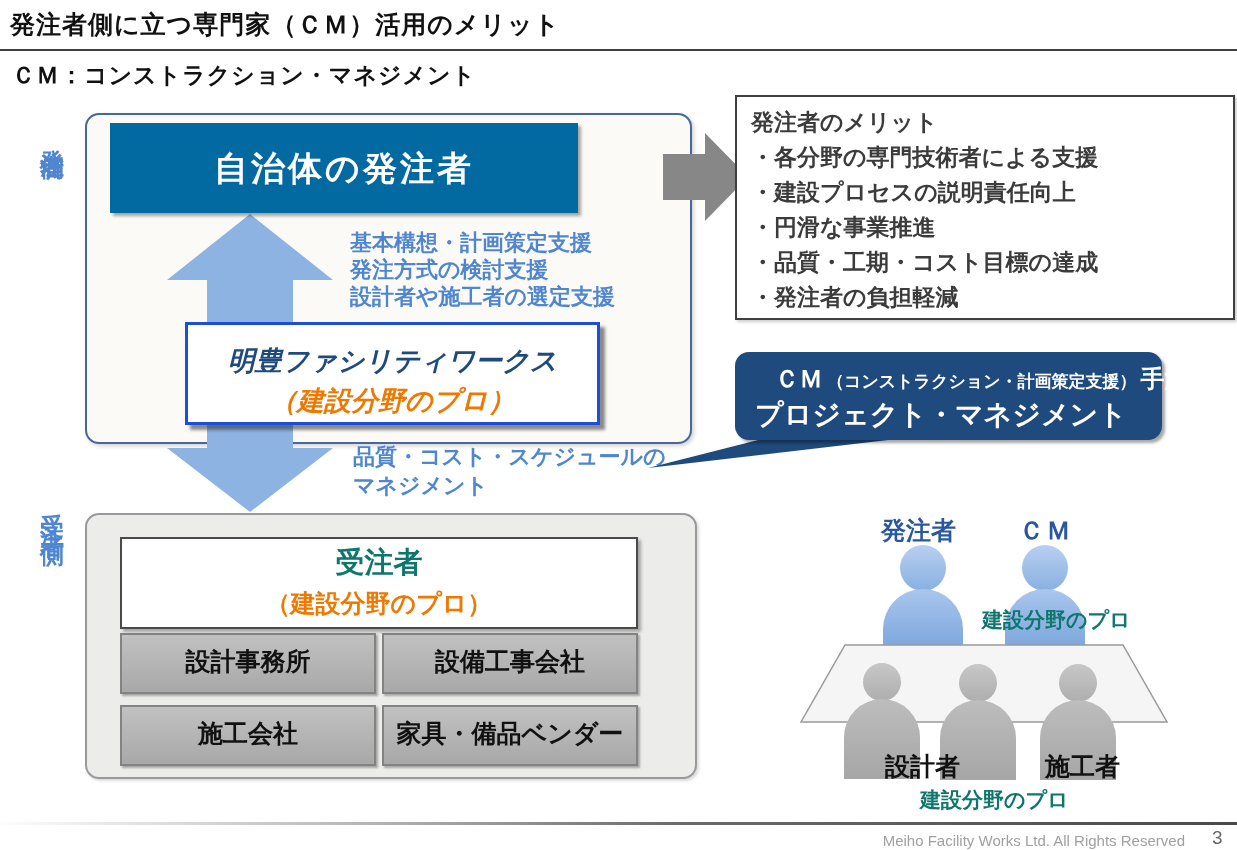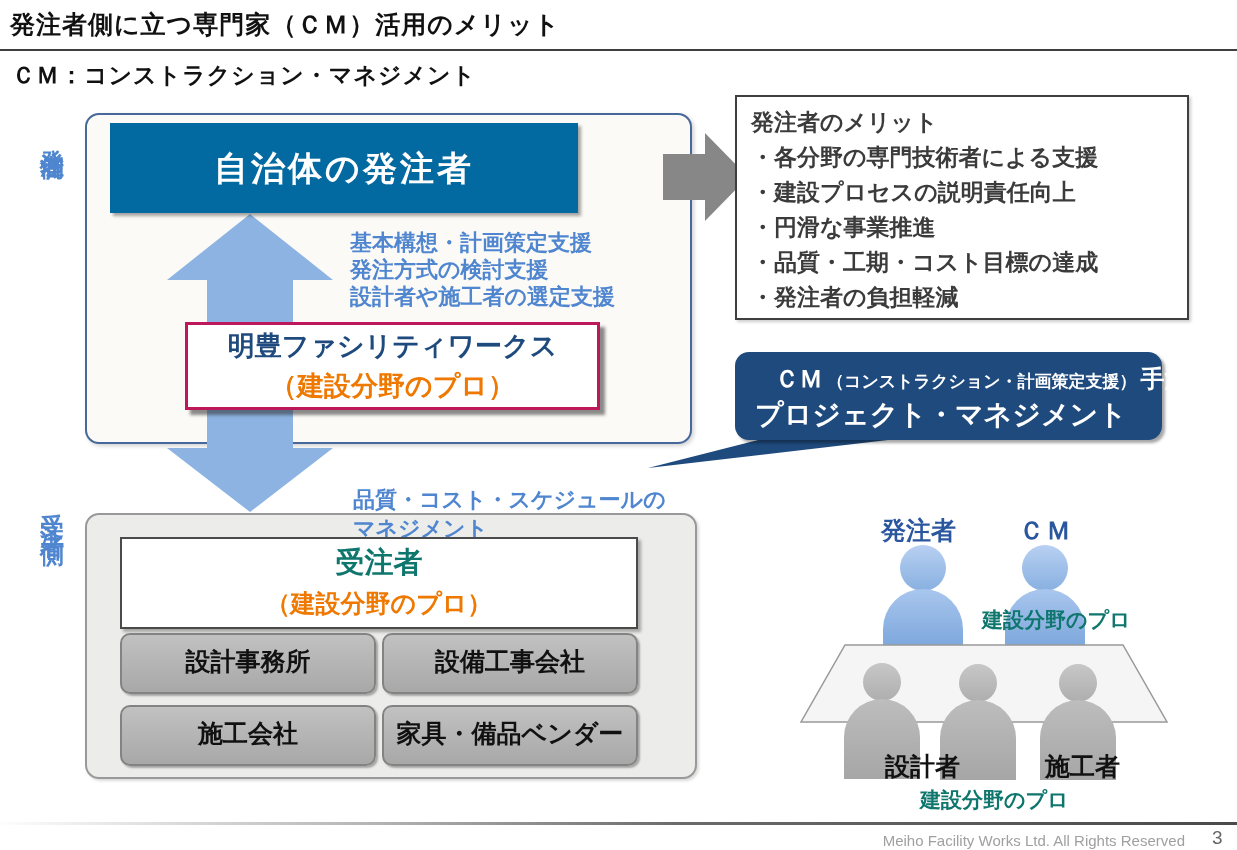--- a/index.html
+++ b/index.html
@@ -17,38 +17,38 @@
   .side-label.owner{left:36px;top:131px;letter-spacing:2px;}
   .side-label.contractor{left:36px;top:494px;letter-spacing:10px;}
   
   .owner-container{left:85px;top:113px;width:603px;height:327px;background:#fbfaf7;
     border:2px solid #46689b;border-radius:14px;box-shadow:2px 2px 4px rgba(0,0,0,.18);}
   .owner-box{left:110px;top:123px;width:468px;height:90px;background:#0369a1;
     box-shadow:3px 3px 3px rgba(0,0,0,.35);color:#fff;font-size:34px;font-weight:bold;
     text-align:center;line-height:90px;letter-spacing:3px;z-index:3;}
   .updown-arrow{left:160px;top:210px;z-index:1;}
   .support-text{left:350px;top:229px;font-size:22px;font-weight:bold;color:#4f86cf;line-height:27px;z-index:2;}
-  .meiho-box{left:185px;top:322px;width:409px;height:82px;background:#fff;border:3px solid #be185d;
-    box-shadow:5px 5px 3px rgba(45,45,45,.55);text-align:center;z-index:3;padding-top:0;}
+  .meiho-box{left:185px;top:322px;width:409px;height:82px;background:#fff;border:3px solid #1d4ed8;
+    box-shadow:5px 5px 3px rgba(45,45,45,.55);text-align:center;z-index:3;padding-top:15px;font-style:italic;}
   .meiho-name{font-size:27px;font-weight:bold;color:#1f4a7d;line-height:42px;}
   .meiho-sub{font-size:27px;font-weight:bold;color:#ee7800;line-height:38px;}
-  .management-text{left:353px;top:442px;font-size:22px;font-weight:bold;color:#4f86cf;line-height:29px;z-index:2;margin-top:43px;}
+  .management-text{left:353px;top:442px;font-size:22px;font-weight:bold;color:#4f86cf;line-height:29px;z-index:2;}
   
   .contractor-container{left:85px;top:513px;width:608px;height:262px;background:#ececea;
     border:2px solid #999;border-radius:14px;box-shadow:2px 2px 3px rgba(0,0,0,.15);}
   .contractor-box{left:120px;top:537px;width:514px;height:88px;background:#fff;border:2px solid #4a4a4a;
     box-shadow:3px 3px 3px rgba(0,0,0,.3);text-align:center;z-index:2;}
   .contractor-name{font-size:29px;font-weight:bold;color:#0f766e;line-height:46px;}
   .contractor-sub{font-size:25px;font-weight:bold;color:#ee7800;line-height:36px;}
   .vendor-box{width:252px;height:57px;background:linear-gradient(180deg,#c1c1c1,#a8a8a8);
-    border:2px solid #838383;border-radius:10px;box-shadow:2px 2px 2px rgba(0,0,0,.3);
+    border:2px solid #838383;border-radius:0;box-shadow:2px 2px 2px rgba(0,0,0,.3);
     text-align:center;line-height:53px;font-size:25px;font-weight:bold;color:#111;z-index:2;}
   
   .gray-arrow{left:663px;top:133px;}
-  .merit-box{left:735px;top:95px;width:454px;height:225px;background:#fff;border:2px solid #3f3f3f;
+  .merit-box{left:735px;top:95px;width:500px;height:225px;background:#fff;border:2px solid #3f3f3f;
     box-shadow:2px 2px 3px rgba(0,0,0,.2);padding:8px 0 0 14px;box-sizing:border-box;}
   .merit-line{font-size:23px;font-weight:bold;color:#3b3b3b;line-height:35px;white-space:nowrap;}
   .callout-box{left:735px;top:352px;width:427px;height:88px;background:#1f4a7d;border-radius:14px;
     box-shadow:3px 3px 3px rgba(0,0,0,.35);color:#fff;box-sizing:border-box;padding:10px 0 0 20px;z-index:3;}
   .callout-l1{font-size:24px;font-weight:bold;line-height:34px;padding-left:20px;white-space:nowrap;}
   .callout-paren{font-size:17px;font-weight:bold;margin:0 4px;}
   .callout-l2{font-size:28px;font-weight:bold;line-height:32px;white-space:nowrap;}
   .callout-tail{left:640px;top:431px;z-index:2;}
   .position-heading{left:840px;top:468px;width:290px;text-align:center;font-size:25px;
     font-weight:bold;color:#111;letter-spacing:1px;}

